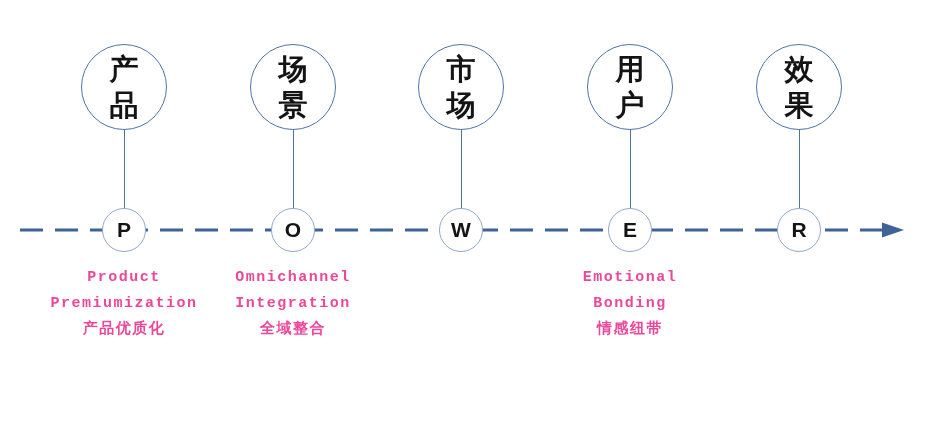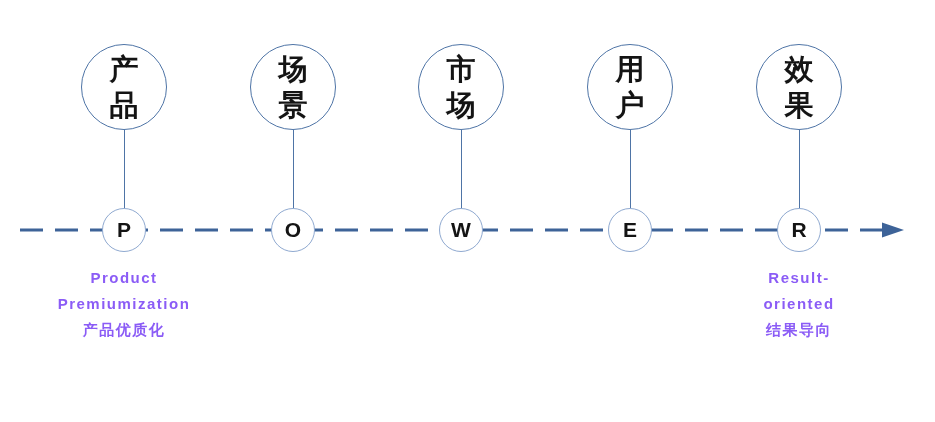--- a/index.html
+++ b/index.html
@@ -77,21 +77,22 @@
   .label {
     position: absolute;
     left: 0; top: 265px;
     width: 190px;
     text-align: center;
     white-space: pre-line;
     font-size: 15px;
     font-weight: 700;
     line-height: 26px;
     letter-spacing: 1.5px;
-    color: #8b5cf6;
+    color: #ec4899;
+    font-family: Liberation Mono, monospace;
   }
 </style>
 </head>
 <body>
 
 <div class="canvas">
 
   <svg class="timeline-svg" viewBox="0 0 935 422" xmlns="http://www.w3.org/2000/svg">
     <line x1="20" y1="230" x2="882" y2="230" stroke="#3d6398" stroke-width="3" stroke-dasharray="23 12"></line>
     <polygon points="882,222.5 904,230 882,237.5" fill="#3d6398"></polygon>
@@ -113,20 +114,23 @@
 
   <div class="col col-1">
     <div class="big-circle">
       <div class="zh">场
 景</div>
     </div>
     <div class="vline"></div>
     <div class="small-circle">
       <span class="letter">O</span>
     </div>
+    <div class="label">Omnichannel
+Integration
+全域整合</div>
   </div>
 
   <div class="col col-2">
     <div class="big-circle">
       <div class="zh">市
 场</div>
     </div>
     <div class="vline"></div>
     <div class="small-circle">
       <span class="letter">W</span>
@@ -135,29 +139,29 @@
 
   <div class="col col-3">
     <div class="big-circle">
       <div class="zh">用
 户</div>
     </div>
     <div class="vline"></div>
     <div class="small-circle">
       <span class="letter">E</span>
     </div>
+    <div class="label">Emotional
+Bonding
+情感纽带</div>
   </div>
 
   <div class="col col-4">
     <div class="big-circle">
       <div class="zh">效
 果</div>
     </div>
     <div class="vline"></div>
     <div class="small-circle">
       <span class="letter">R</span>
     </div>
-    <div class="label">Result-
-oriented
-结果导向</div>
   </div>
 
 </div>
 
 </body></html>

